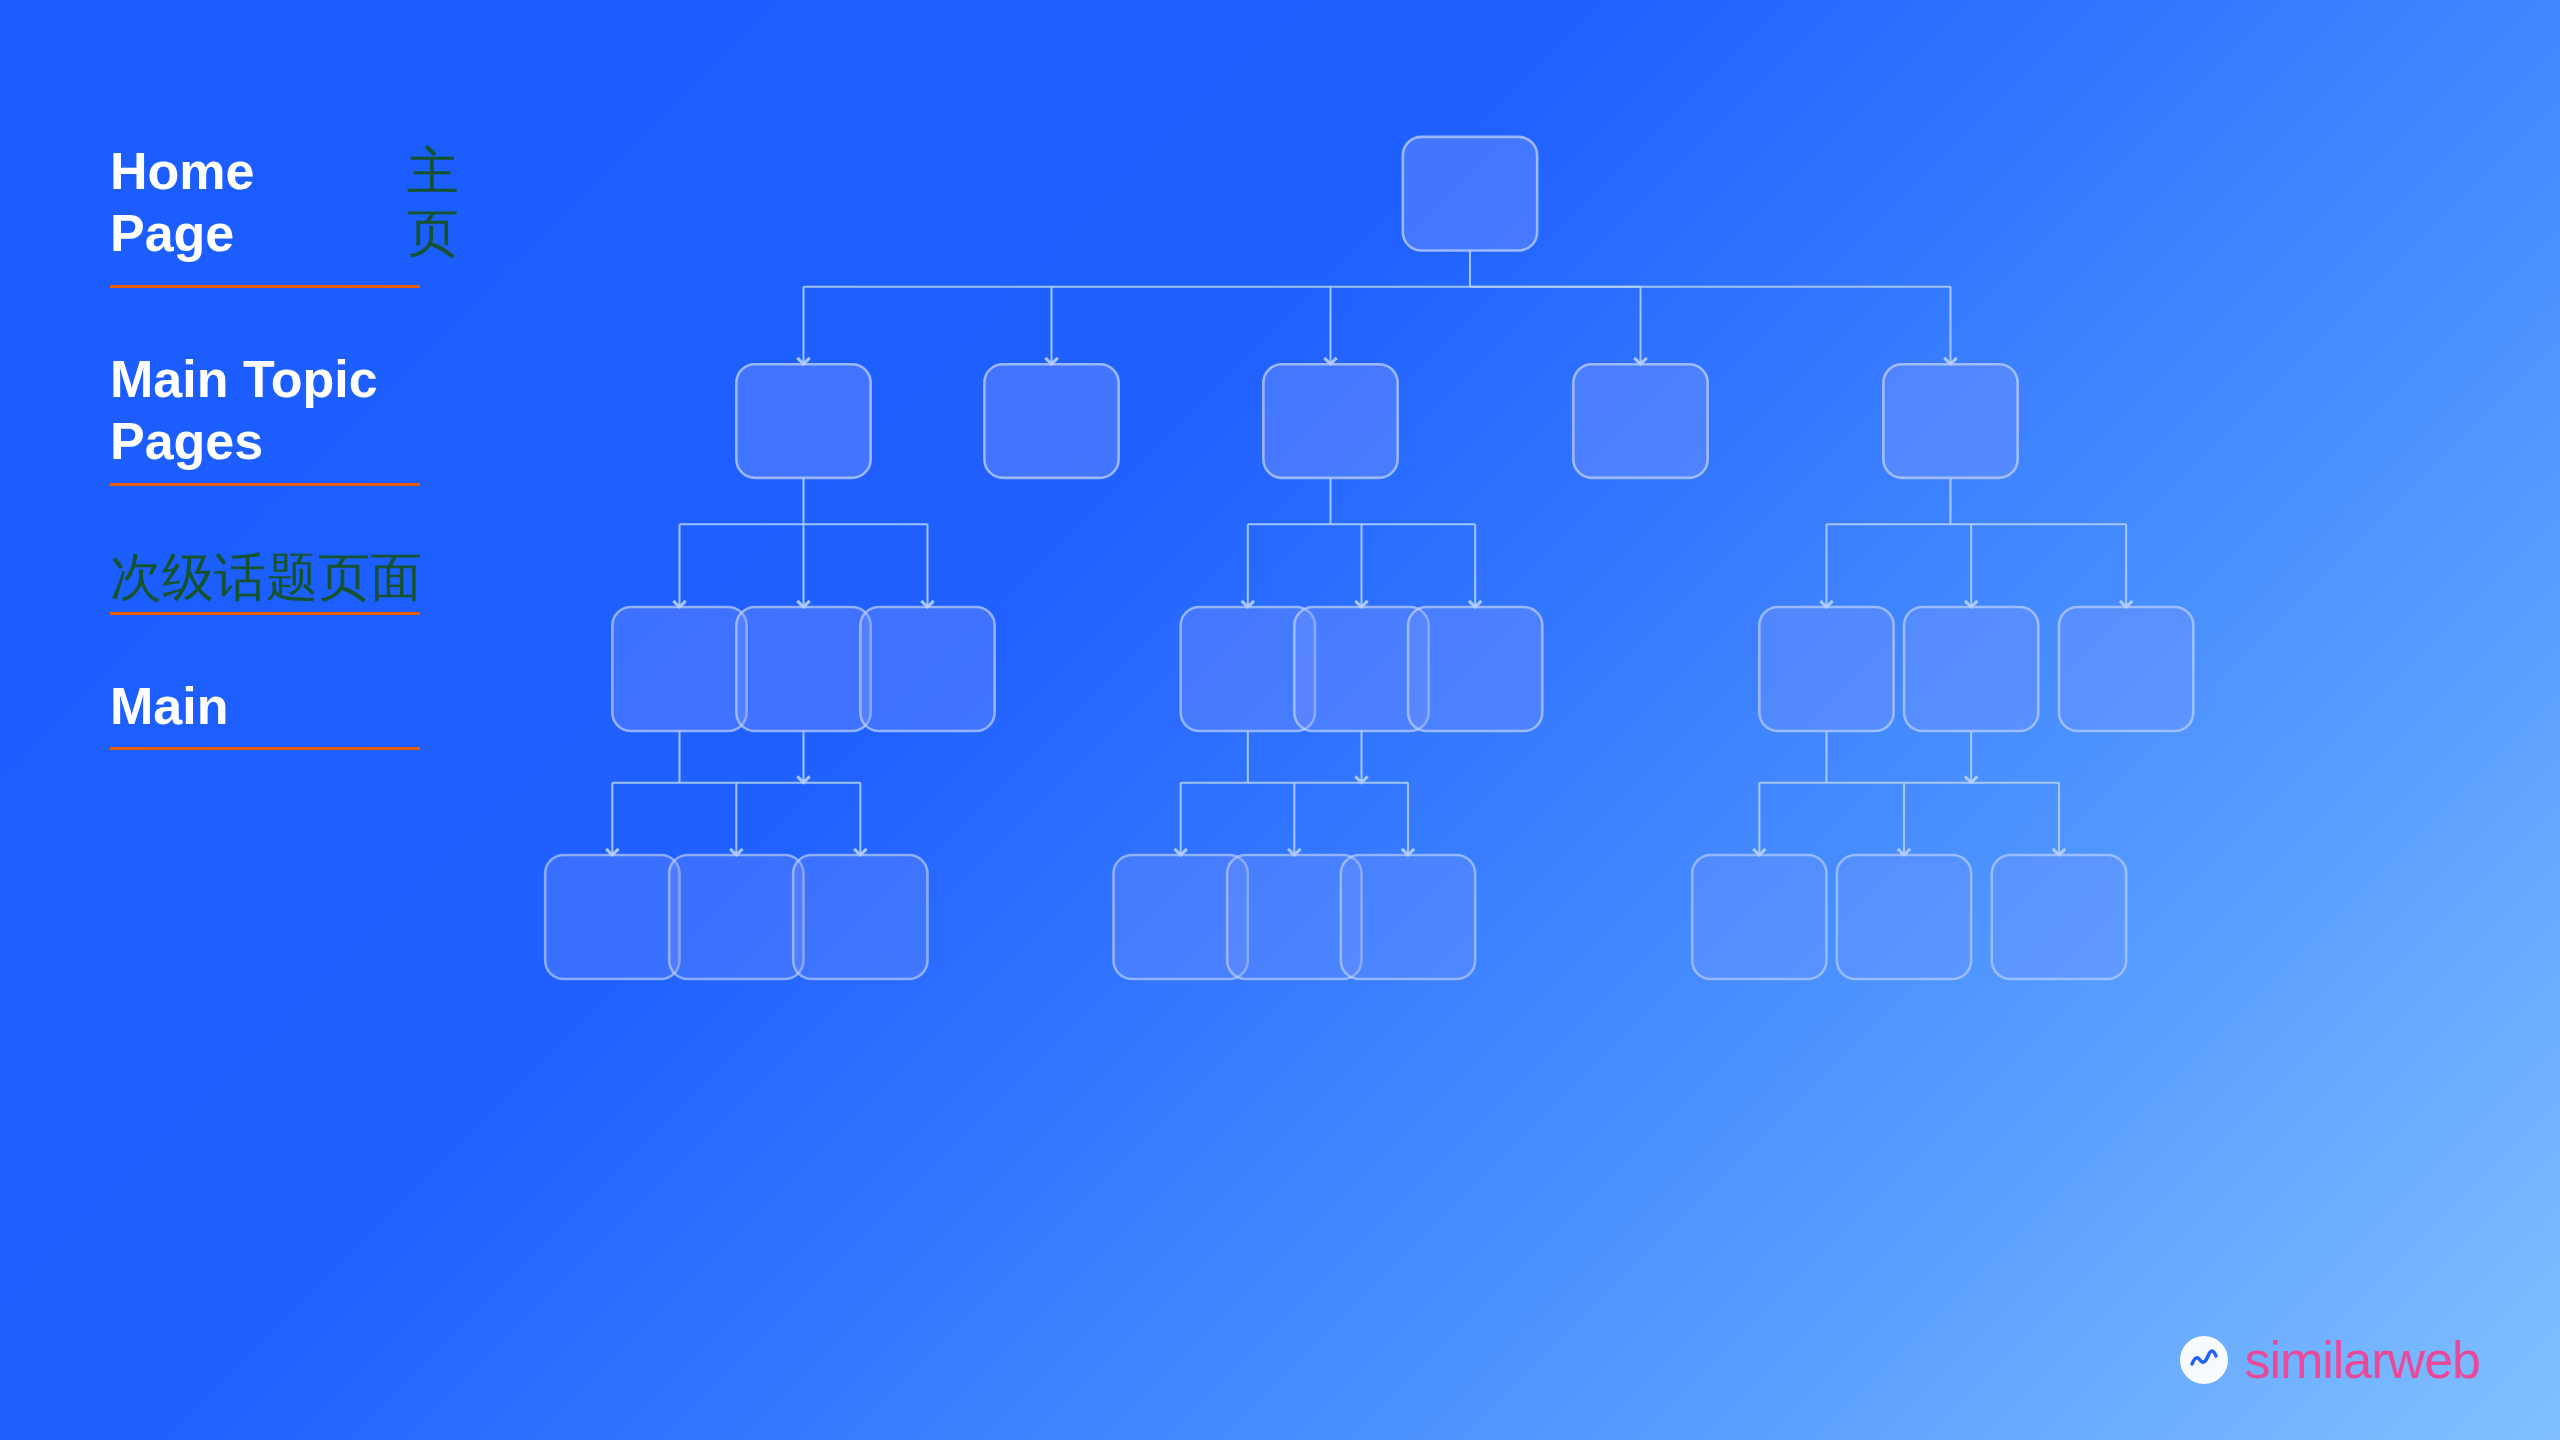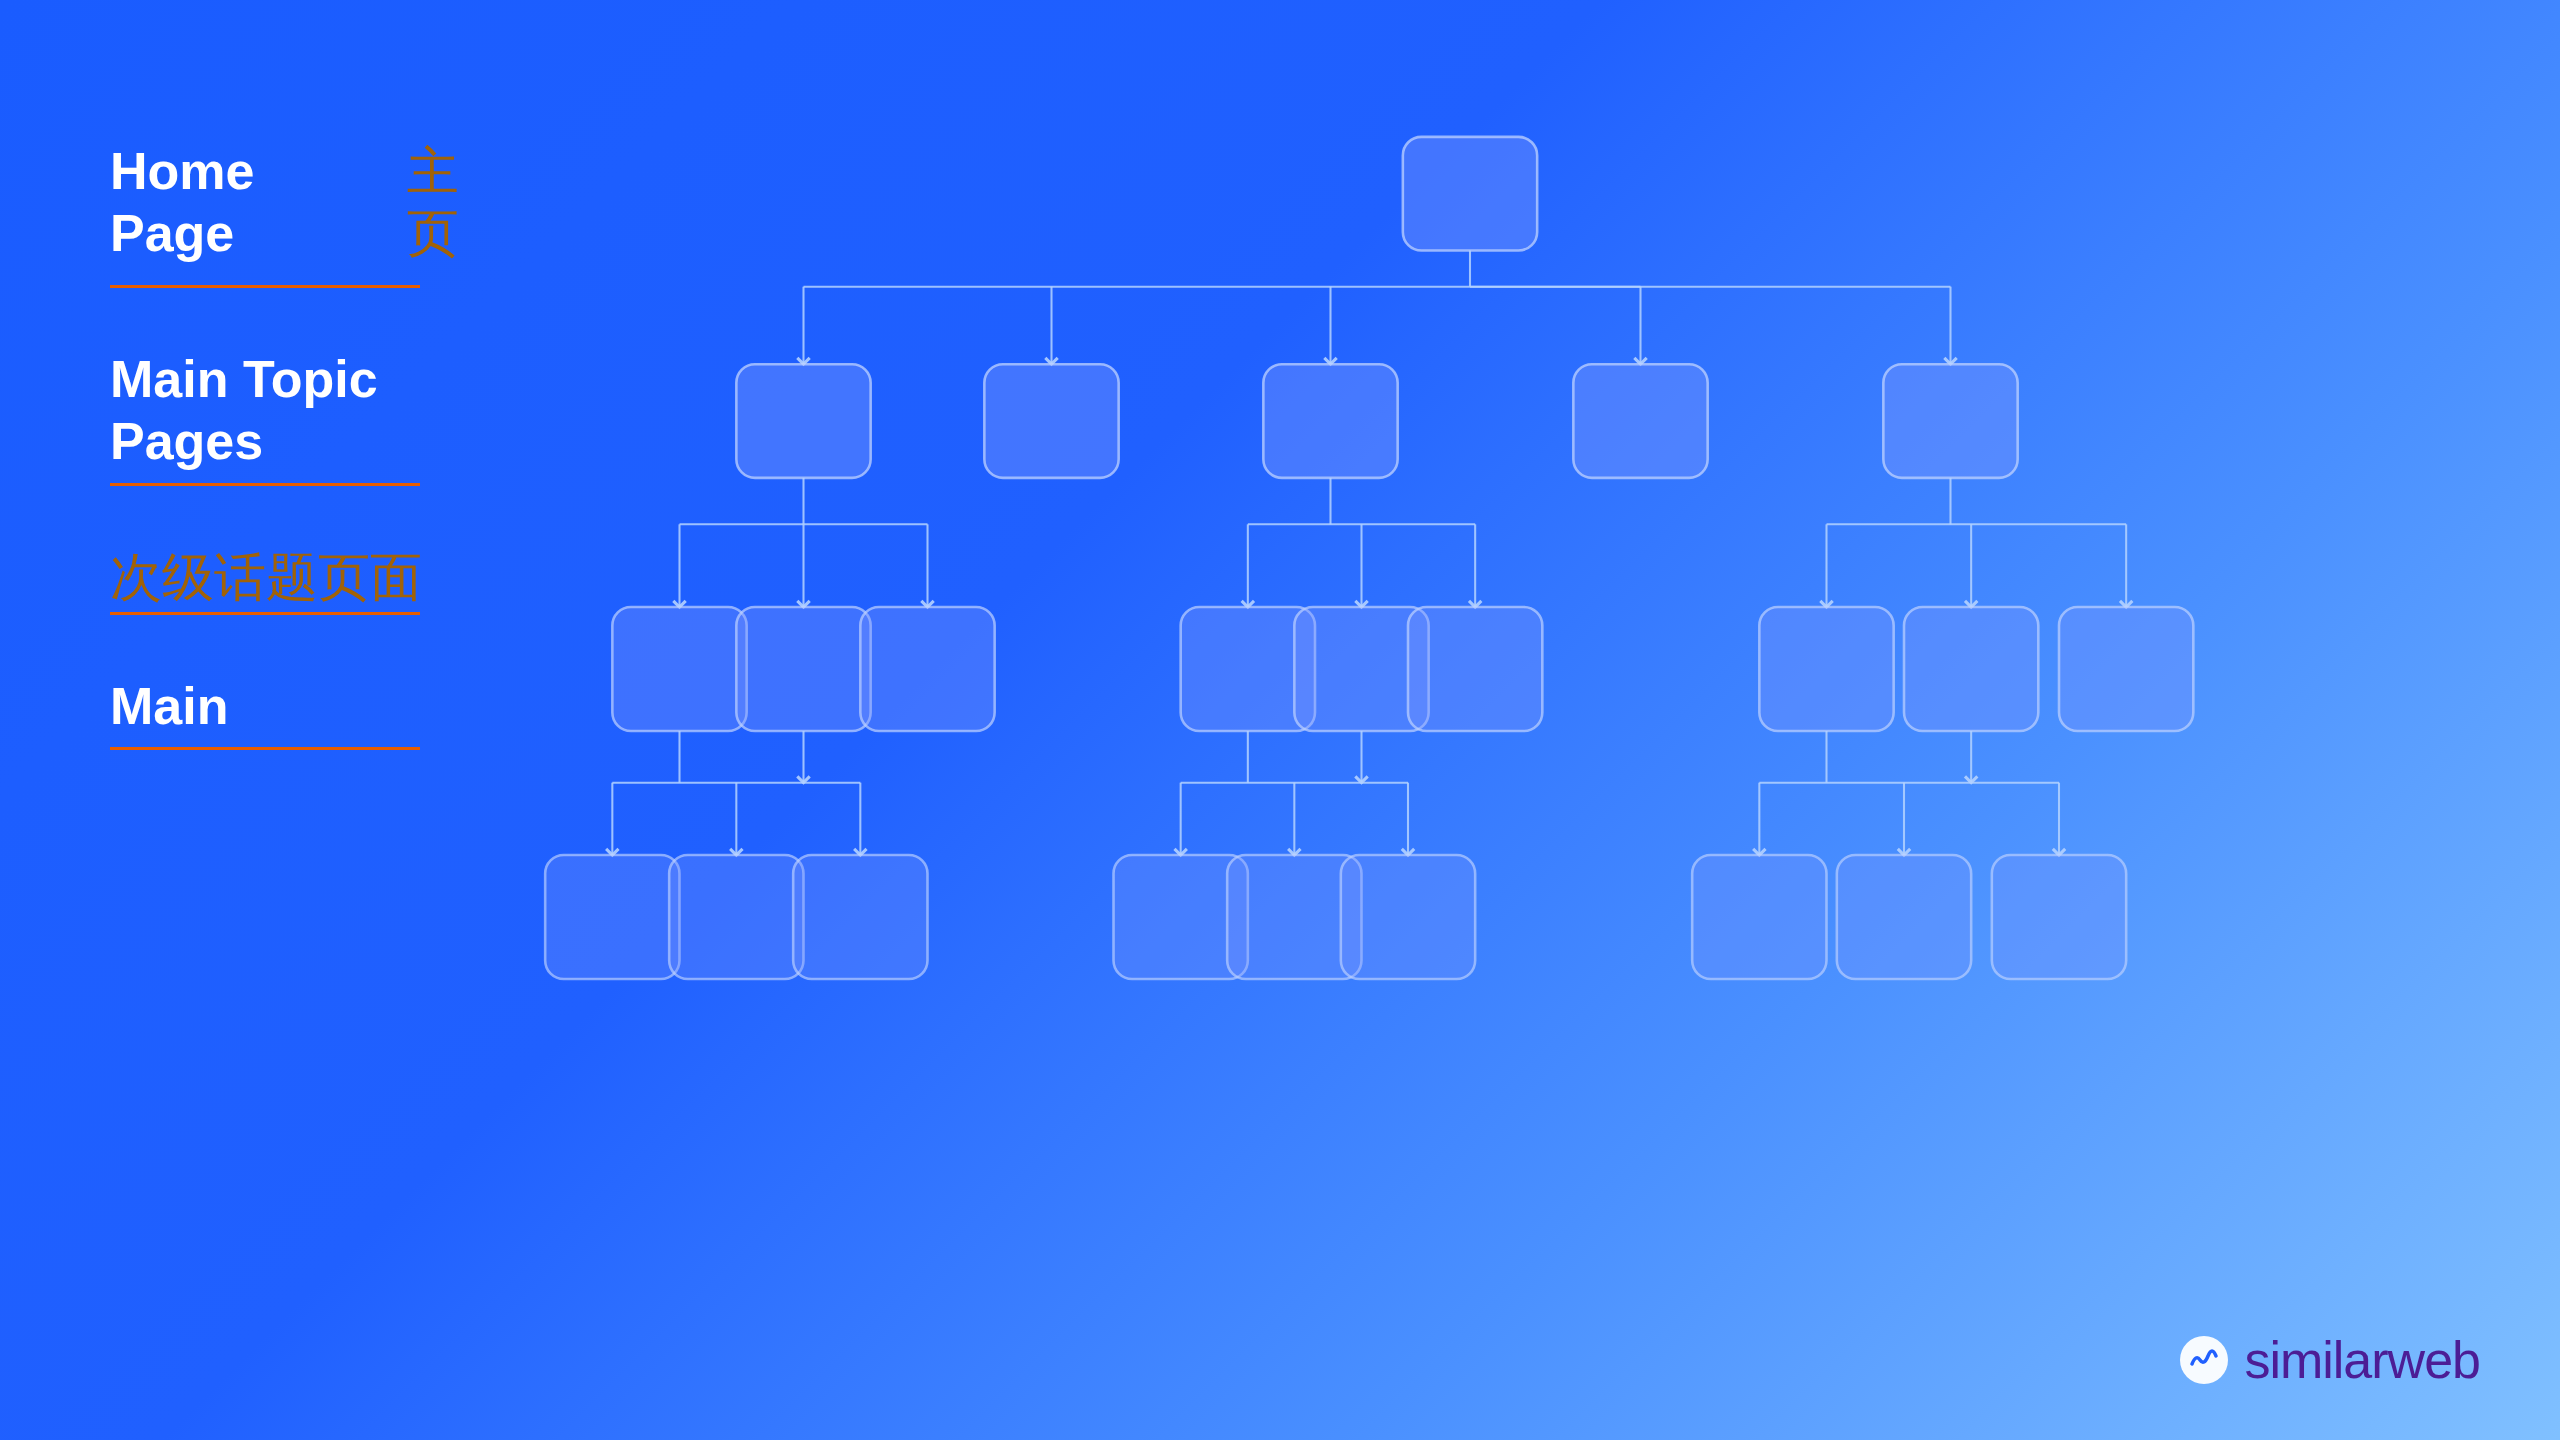--- a/index.html
+++ b/index.html
@@ -28,21 +28,21 @@
       top: 140px;
       width: 380px;
     }
 
     .legend-item {
       margin-bottom: 60px;
     }
 
     .legend-item .chinese {
       font-size: 52px;
-      color: #a16207;
+      color: #14532d;
       font-weight: 400;
       line-height: 1.2;
       margin-bottom: 4px;
     }
 
     .legend-item .english {
       font-size: 52px;
       color: #ffffff;
       font-weight: 700;
       line-height: 1.2;
@@ -97,21 +97,21 @@
       gap: 14px;
     }
 
     .sw-icon {
       width: 52px;
       height: 52px;
     }
 
     .sw-text {
       font-size: 52px;
-      color: #4c1d95;
+      color: #ec4899;
       font-weight: 500;
       letter-spacing: -1px;
     }
   </style>
 </head>
 <body>
 
 <div class="slide-container">
 
   <div class="legend">

